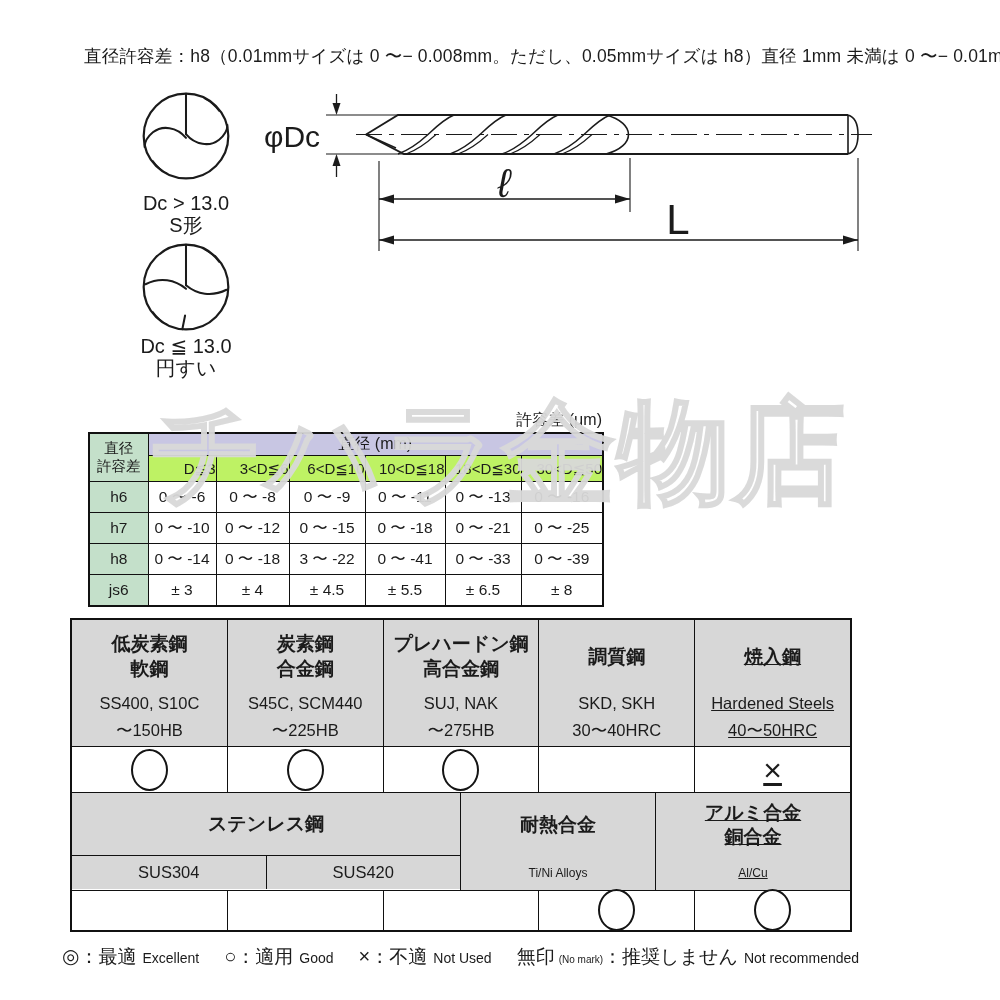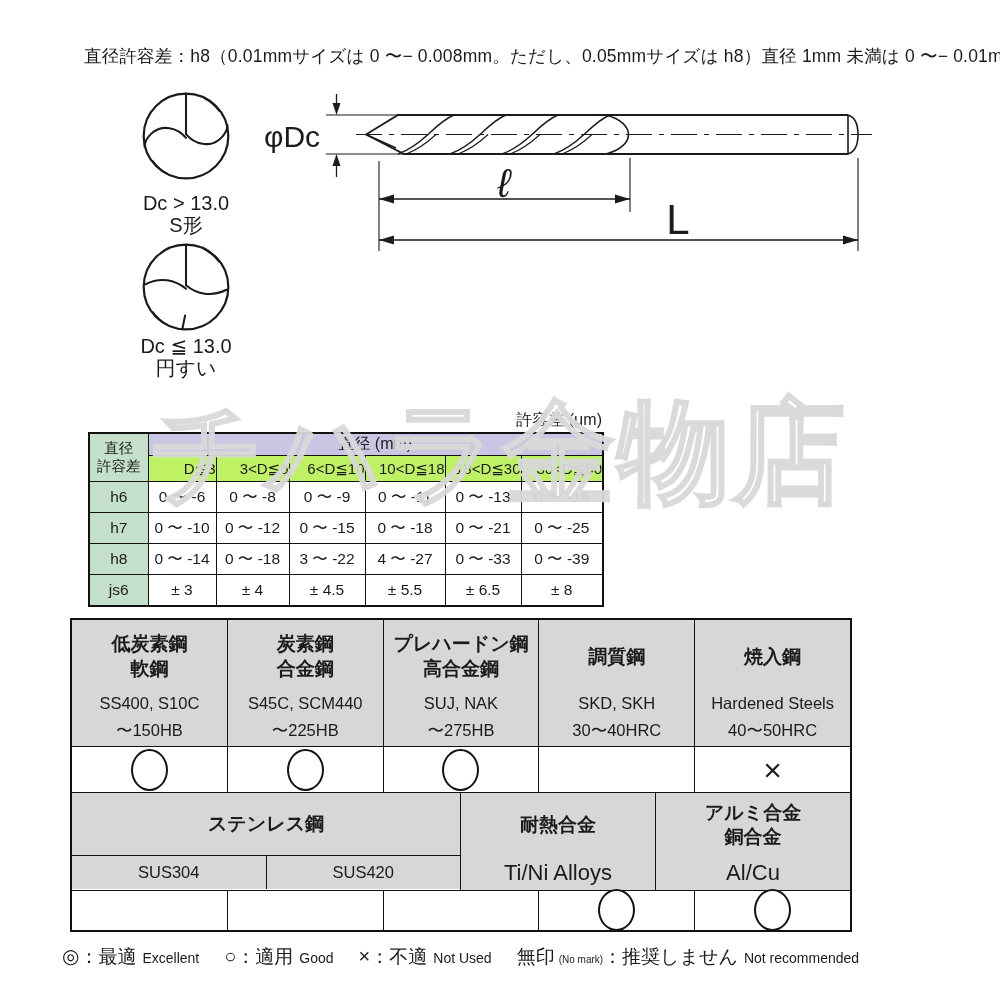--- a/index.html
+++ b/index.html
@@ -36,21 +36,21 @@
   .watermark {
     position:absolute; left:150px; top:378px; z-index:30; pointer-events:none;
     font-size:112px; font-weight:700; letter-spacing:3px; white-space:nowrap;
     color:transparent; -webkit-text-stroke:2.5px #d9d9d9; opacity:.95;
   }
 
   
   .mt { position:absolute; left:70px; top:618px; width:782px; border:2.5px solid #111; box-sizing:border-box; background:#fff; }
   .mt-row { display:flex; }
   .mt-cell { box-sizing:border-box; border-right:1.5px solid #111; }
-  .mt-cell:last-child { border-right:none; }
+  .mt-cell:last-child { border-right:none;text-decoration:underline; }
   .mt-head {
     flex:1; height:127px; background:#d7d7d7; border-bottom:1.5px solid #111;
     display:flex; flex-direction:column; align-items:center; padding-top:9px;
   }
   .mt-title { font-size:19px; font-weight:600; text-align:center; white-space:pre-line; line-height:1.3;
               height:56px; display:flex; align-items:center; justify-content:center; }
   .mt-codes { font-size:16.5px; margin-top:9px; }
   .mt-hard  { font-size:16.5px; margin-top:7px; }
   .mt-mark-cell { flex:1; height:46px; border-bottom:1.5px solid #111;
                   display:flex; align-items:center; justify-content:center; }
@@ -58,21 +58,21 @@
   .mt-g2-left { flex:2; display:flex; flex-direction:column; border-right:1.5px solid #111; box-sizing:border-box; }
   .mt-stainless-title { height:62px; background:#d7d7d7; border-bottom:1.5px solid #111;
       display:flex; align-items:center; justify-content:center; font-size:19px; font-weight:600; }
   .mt-stainless-subs { display:flex; height:33px; background:#d7d7d7; }
   .mt-sub-cell { flex:1; box-sizing:border-box; border-right:1.5px solid #111;
       display:flex; align-items:center; justify-content:center; font-size:16.5px; }
   .mt-sub-cell:last-child { border-right:none; }
   .mt-g2-cell { flex:1; background:#d7d7d7; display:flex; flex-direction:column; box-sizing:border-box; }
   .mt-g2-title { height:63.5px; display:flex; align-items:center; justify-content:center;
       font-size:19px; font-weight:600; text-align:center; white-space:pre-line; line-height:1.25; }
-  .mt-g2-sub { height:33px; display:flex; align-items:center; justify-content:center; font-size:22px; }
+  .mt-g2-sub { height:33px; display:flex; align-items:center; justify-content:center; font-size:12px; }
   .mt-row3 { display:flex; border-bottom:1.5px solid #111; }
 
   .mk-o { width:33px; height:38px; border:2px solid #141414; border-radius:50%; display:inline-block; }
   .mk-x { font-size:32px; line-height:1; }
 
   
   .legend { position:absolute; left:62px; top:944px; width:910px; display:flex; gap:25px; align-items:baseline; white-space:nowrap; }
   .lg-item { display:inline-flex; align-items:baseline; }
   .lg-sym  { font-size:20px; }
   .lg-note { font-size:10px; margin-left:4px; }
@@ -204,21 +204,21 @@
           <td>0 〜 -15</td>
           <td>0 〜 -18</td>
           <td>0 〜 -21</td>
           <td>0 〜 -25</td>
         </tr>
         <tr>
           <th>h8</th>
           <td>0 〜 -14</td>
           <td>0 〜 -18</td>
           <td>3 〜 -22</td>
-          <td>4 〜 -27</td>
+          <td>0 〜 -41</td>
           <td>0 〜 -33</td>
           <td>0 〜 -39</td>
         </tr>
         <tr>
           <th>js6</th>
           <td>± 3</td>
           <td>± 4</td>
           <td>± 4.5</td>
           <td>± 5.5</td>
           <td>± 6.5</td>

